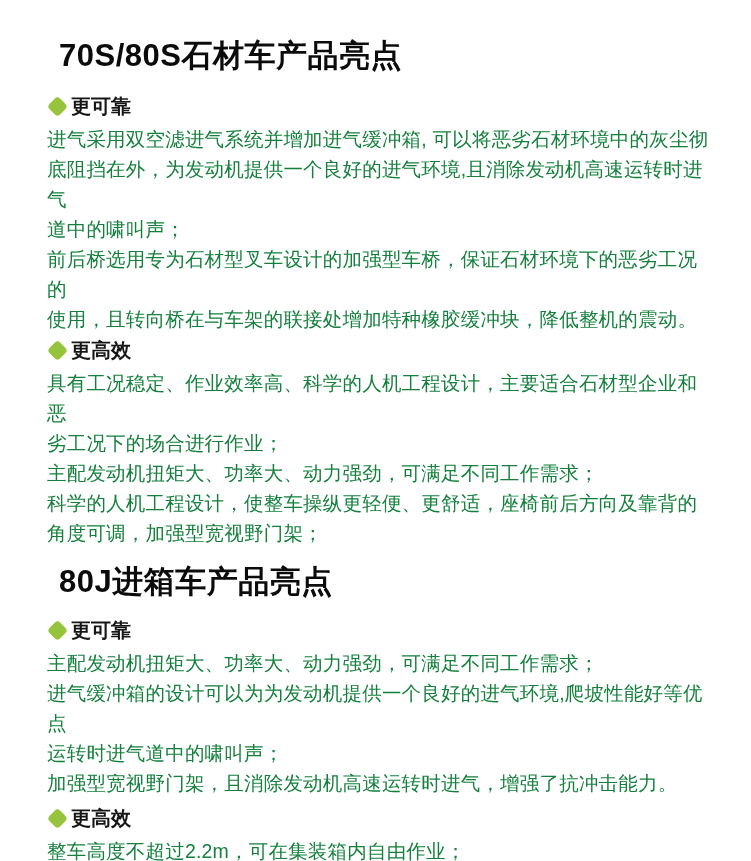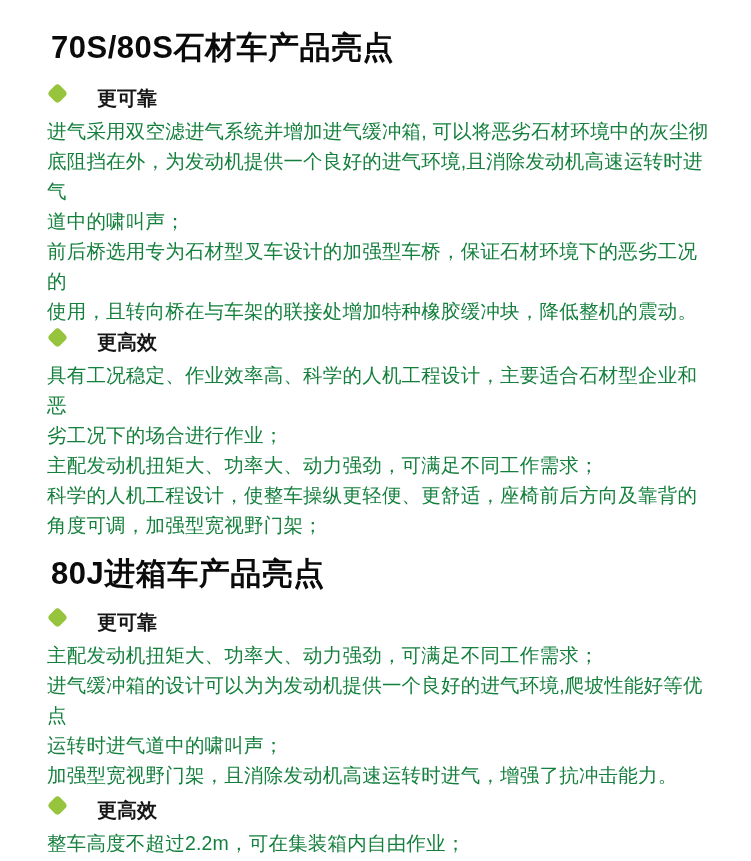--- a/index.html
+++ b/index.html
@@ -14,34 +14,34 @@
     font-family: "Liberation Sans", "DejaVu Sans", sans-serif;
   }
   .page {
     box-sizing: border-box;
     width: 751px;
     height: 861px;
     padding: 26px 42px 0 47px;
     background: #ffffff;
   }
   .section-title {
-    margin: 4px;
+    margin: 12px;
     font-size: 31px;
     line-height: 36px;
     font-weight: bold;
     color: #0b0b0b;
     letter-spacing: 0.5px;
   }
   .section-title.second {
     margin-top: 16px;
   }
   .feature-heading-row {
     display: flex;
-    align-items: flex-start;
-    gap: 32px;
+    align-items: center;
+    gap: 6px;
     margin-top: 20px;
     margin-bottom: 6px;
     height: 24px;
   }
   .feature-heading-row.tight { margin-top: 4px; }
   .feature-heading-row.mid   { margin-top: 18px; }
   .feature-heading-row.low   { margin-top: 8px; }
   .diamond {
     width: 15px;
     height: 15px;

